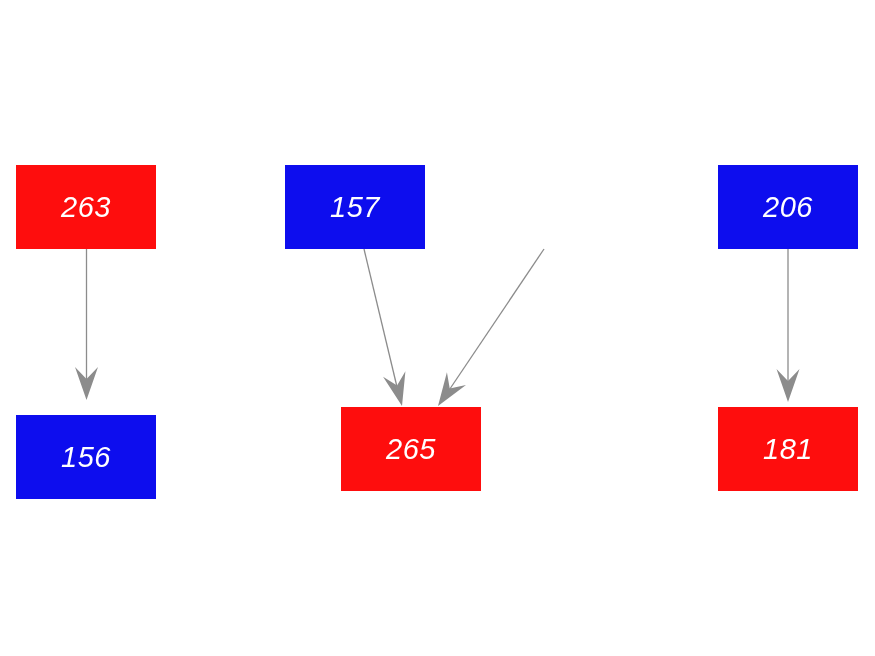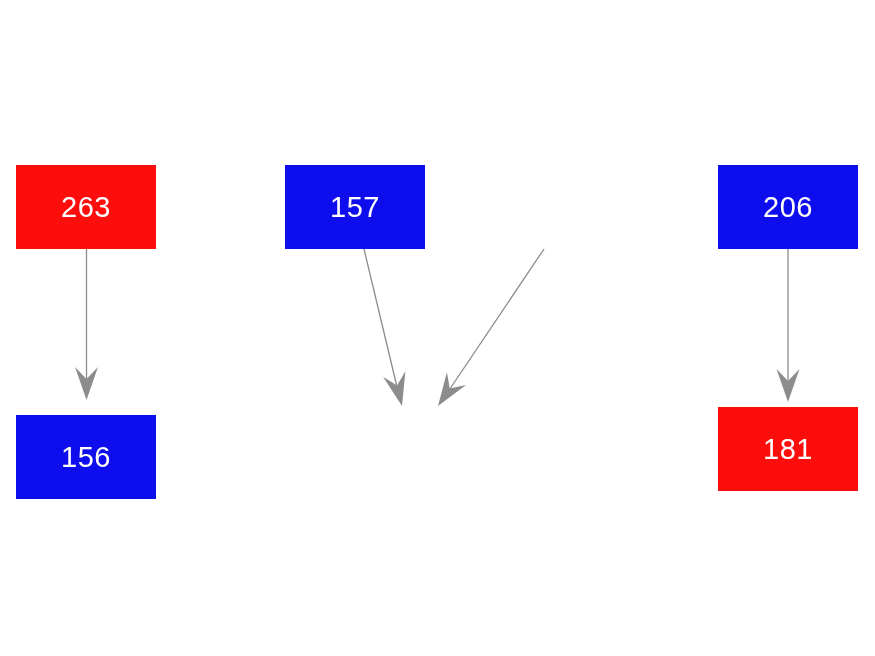--- a/index.html
+++ b/index.html
@@ -34,20 +34,21 @@
     position: absolute;
     width: 140px;
     height: 84px;
     display: flex;
     align-items: center;
     justify-content: center;
     color: #ffffff;
     font-size: 29px;
     letter-spacing: 0.5px;
     user-select: none;
+    font-style: italic;
   }
   .n263 { left: 16px;  top: 165px; }
   .n157 { left: 285px; top: 165px; }
   .n187 { left: 502px; top: 165px; }
   .n206 { left: 718px; top: 165px; }
   .n156 { left: 16px;  top: 407px; }
   .n265 { left: 341px; top: 407px; }
   .n181 { left: 718px; top: 407px; justify-content: center; }
 </style>
 </head>
@@ -84,18 +85,21 @@
 
 
   <div class="node n206" style="background: rgb(13, 13, 238);">
     <span style="color: rgb(255, 255, 255);">206</span>
   </div>
 
   <div class="node n156" style="background: rgb(13, 13, 238); margin-top: 8px;">
     <span style="color: rgb(255, 255, 255);">156</span>
   </div>
 
+  <div class="node n265" style="background: rgb(254, 13, 13);">
+    <span style="color: rgb(255, 255, 255);">265</span>
+  </div>
 
   <div class="node n181" style="background: rgb(254, 13, 13);">
     <span style="color: rgb(255, 255, 255);">181</span>
   </div>
 
 </div>
 
 </body></html>

